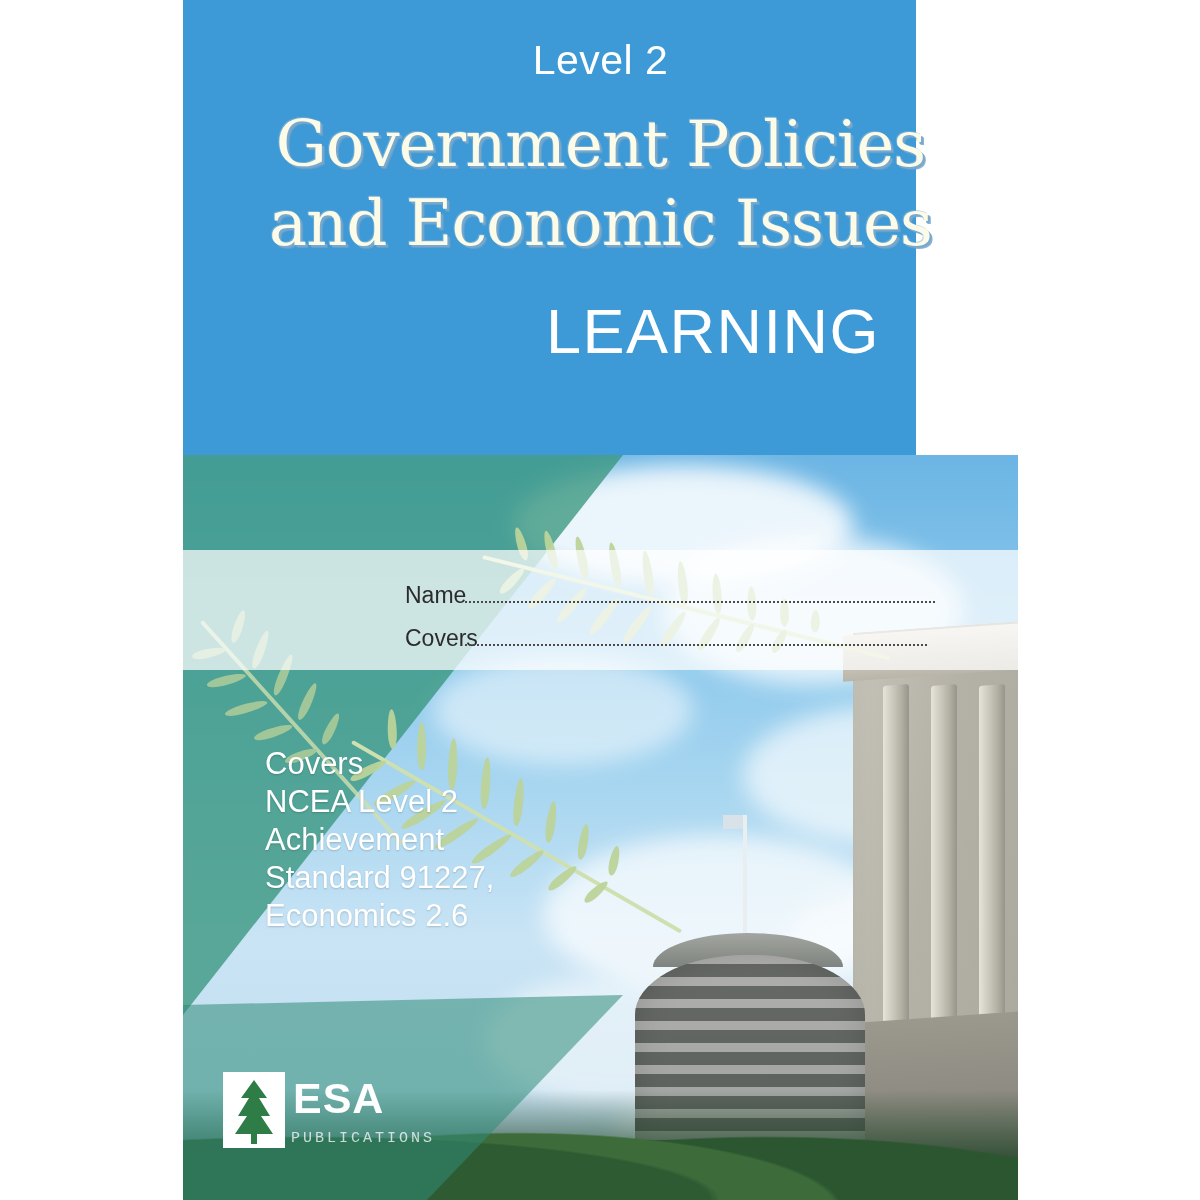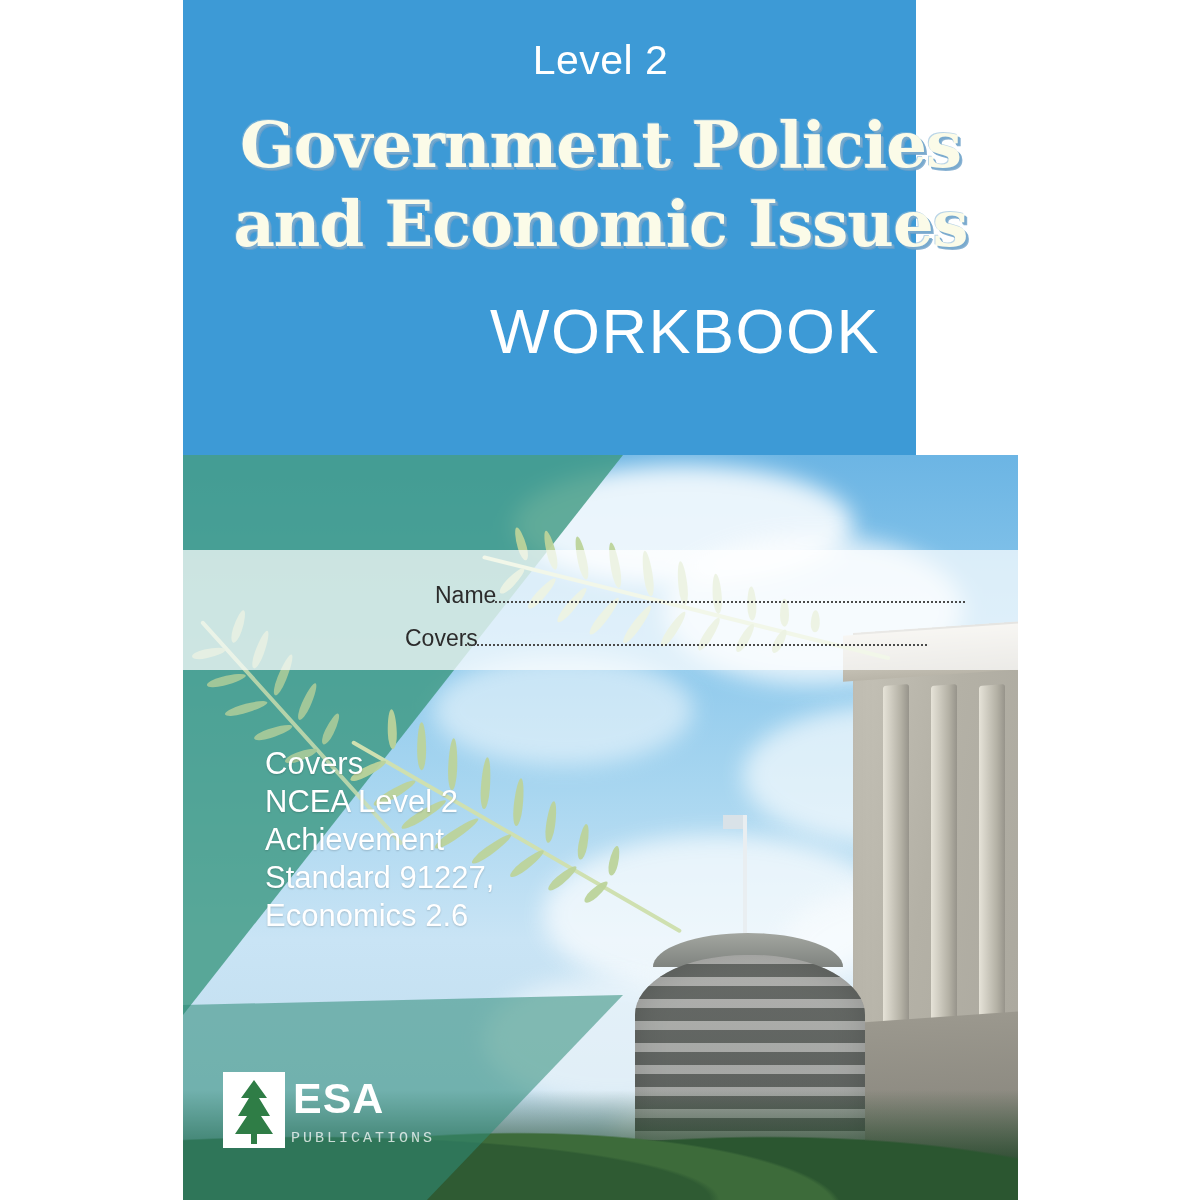--- a/index.html
+++ b/index.html
@@ -46,21 +46,21 @@
   }
 
   .main-title {
     position: absolute;
     left: 0;
     top: 105px;
     width: 835px;
     text-align: center;
     color: #fbfbe8;
     font-family: "DejaVu Serif", serif;
-    font-weight: bold;
+    font-weight: normal;
     font-size: 64px;
     line-height: 79px;
     letter-spacing: -1px;
     text-shadow:
        2px 2px 0 rgba(120,170,205,0.95),
        3px 3px 0 rgba(110,160,200,0.8),
       -1px -1px 0 rgba(140,185,215,0.6);
   }
 
   .learning-text {
@@ -266,21 +266,21 @@
     height: 120px;
     background: rgba(255,255,255,0.72);
   }
   .name-row {
     position: absolute;
     left: 222px;
     width: 560px;
     color: #2b2b2b;
     font-size: 23px;
   }
-  .nr1 { top: 127px; text-align: right; }
+  .nr1 { top: 127px; }
   .nr2 { top: 170px; }
   .name-row .lbl {
     display: inline-block;
     width: 60px;
   }
   .dots {
     display: inline-block;
     width: 470px;
     border-bottom: 2px dotted #4a4a4a;
     height: 15px;
@@ -353,21 +353,21 @@
 <body>
 
 <div id="cover">
 
   <div class="blue-panel">
     <div class="level-text">Level 2</div>
     <div class="main-title">
       <div>Government Policies</div>
       <div>and Economic Issues</div>
     </div>
-    <div class="learning-text">WORKBOOK</div>
+    <div class="learning-text">LEARNING</div>
   </div>
 
   <div class="photo">
 
     <div class="cloud c1"></div>
     <div class="cloud c2"></div>
     <div class="cloud c3"></div>
     <div class="cloud c4"></div>
     <div class="cloud c5"></div>
     <div class="cloud c6"></div>

